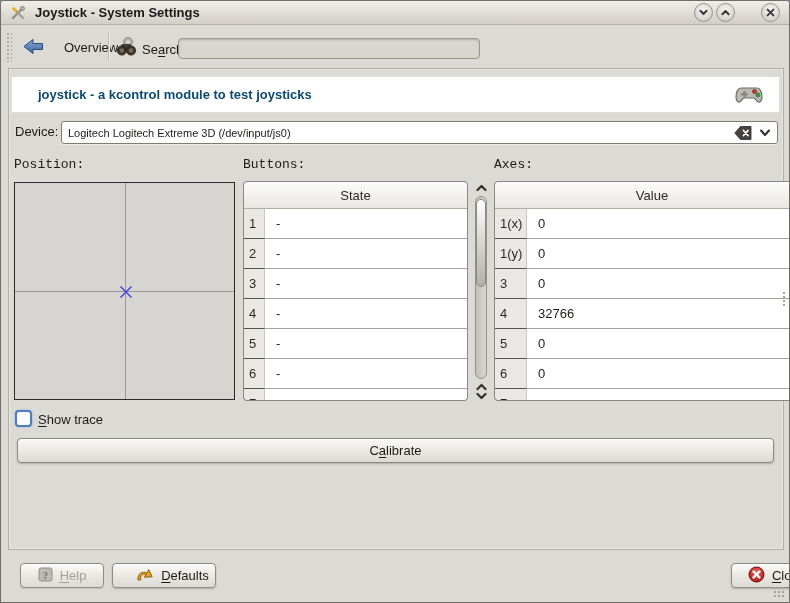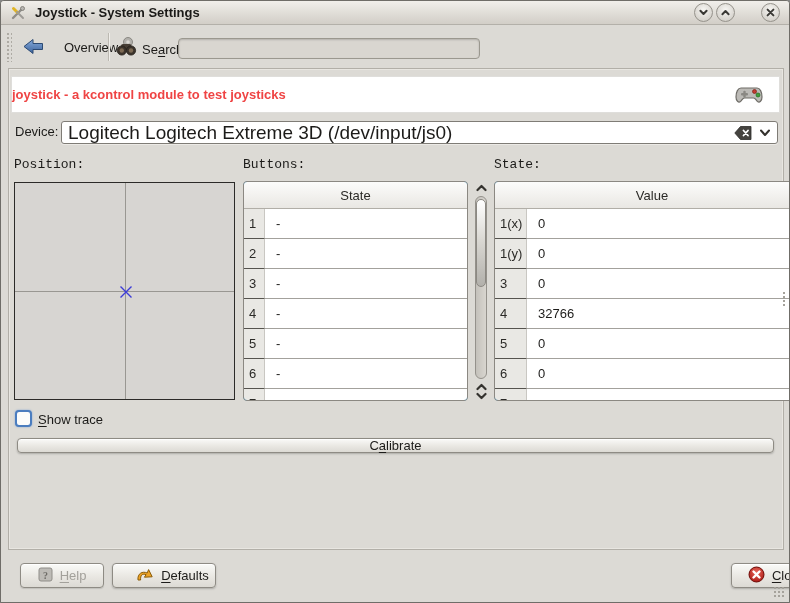--- a/index.html
+++ b/index.html
@@ -40,28 +40,28 @@
     position:absolute; left:177px; top:12px; width:302px; height:21px;
     background:#d9d6d0; border:1px solid #9b988f; border-radius:4px;
     box-shadow:inset 0 1px 2px rgba(0,0,0,.18); font-size:13px; padding:0 6px;
     color:#55534e; font-family:"Liberation Sans",sans-serif;
   }
   
   .content-frame { position:absolute; left:7px; top:67px; width:776px; height:482px;
     border:1px solid #b2afa8; box-shadow:inset 0 0 0 1px #e8e6e1; }
   .module-header { position:absolute; left:10px; top:75px; width:769px; height:37px;
     background:#fff; border:1px solid #dfdedb; display:flex; align-items:center; }
-  .module-title { margin-left:0; font-weight:bold; font-size:13px; color:#ef4444; }
+  .module-title { margin-left:26px; font-weight:bold; font-size:13px; color:#0c4a6e; }
   .gamepad-icon { position:absolute; right:14px; top:5px; }
   .device-row { position:absolute; left:14px; top:120px; width:762px; height:23px; }
   .device-label { position:absolute; left:0; top:3px; }
   .combobox { position:absolute; left:46px; top:0; width:717px; height:23px;
     background:#fff; border:1px solid #7f7c76; border-radius:3px;
     display:flex; align-items:center; padding:0 6px; box-shadow:0 1px 0 #eceae6; }
-  .combo-value { flex:1; font-size:19px; white-space:nowrap; overflow:hidden; }
+  .combo-value { flex:1; font-size:11px; white-space:nowrap; overflow:hidden; }
   .combo-clear { display:flex; margin-right:7px; }
   .combo-arrow { display:flex; }
   
   .sec-label { position:absolute; top:156px; font-size:13px;font-family:Liberation Mono, monospace; }
   
   .pos-box { position:absolute; left:13px; top:181px; width:221px; height:218px;
     background:#d7d5d2; border:1px solid #2b2a28; }
   .pos-vline { position:absolute; left:110px; top:0; width:1px; height:100%; background:#999792; }
   .pos-hline { position:absolute; top:108px; left:0; height:1px; width:100%; background:#999792; }
   .pos-marker { position:absolute; left:104px; top:102px; }
@@ -94,21 +94,21 @@
     background:#fcfcfb; border:2px solid #4b7dbf; border-radius:4px;
     box-shadow:0 0 2px rgba(90,140,210,.7); }
   .checkbox-label { position:absolute; left:37px; top:411px; }
   .pushbtn {
     background:linear-gradient(#fafaf8,#e9e7e2 55%,#dcdad4);
     border:1px solid #8e8b84; border-radius:4px;
     box-shadow:0 1px 2px rgba(0,0,0,.22), inset 0 1px 0 #fff;
     display:flex; align-items:center; justify-content:center; gap:7px;
     font-size:13px; color:#1d1c1a; font-family:"Liberation Sans",sans-serif;
   }
-  .calibrate-btn { position:absolute; left:16px; top:437px; width:757px; height:15px; }
+  .calibrate-btn { position:absolute; left:16px; top:437px; width:757px; height:25px; }
   .footer-btn { position:absolute; top:562px; height:25px; }
   .help-btn { left:19px; width:84px; color:#a3a19b; box-shadow:0 1px 1px rgba(0,0,0,.12), inset 0 1px 0 #fff; }
   .defaults-btn { left:111px; width:104px;padding-left:16px; }
   .close-btn { left:684px; width:91px;margin-left:46px; }
   .ac { text-decoration:underline; text-underline-offset:2px; }
   .resize-grip { position:absolute; right:3px; bottom:3px; width:13px; height:13px;
     background-image:radial-gradient(#a5a29b 1px, transparent 1.2px); background-size:4px 4px; }
   .right-grip { position:absolute; right:2px; top:290px; width:5px; height:16px;
     background-image:radial-gradient(#a5a29b 1px, transparent 1.2px); background-size:4px 4px; }
 </style>
@@ -204,21 +204,21 @@
       <span class="combo-arrow">
         <svg width="12" height="8" viewBox="0 0 12 8">
           <path d="M2,1.5 L6,6 L10,1.5" fill="none" stroke="#34322e" stroke-width="2" stroke-linecap="round" stroke-linejoin="round"></path>
         </svg>
       </span>
     </div>
   </div>
 
   <span class="sec-label" style="left:13px">Position:</span>
   <span class="sec-label" style="left:242px">Buttons:</span>
-  <span class="sec-label" style="left:493px">State:</span>
+  <span class="sec-label" style="left:493px">Axes:</span>
 
   <div class="pos-box">
     <span class="pos-vline"></span>
     <span class="pos-hline"></span>
     <span class="pos-marker">
       <svg width="14" height="14" viewBox="0 0 14 14">
         <path d="M1.5,1.5 L12.5,12.5 M12.5,1.5 L1.5,12.5" stroke="#3c3cd8" stroke-width="1.4"></path>
       </svg>
     </span>
   </div>

